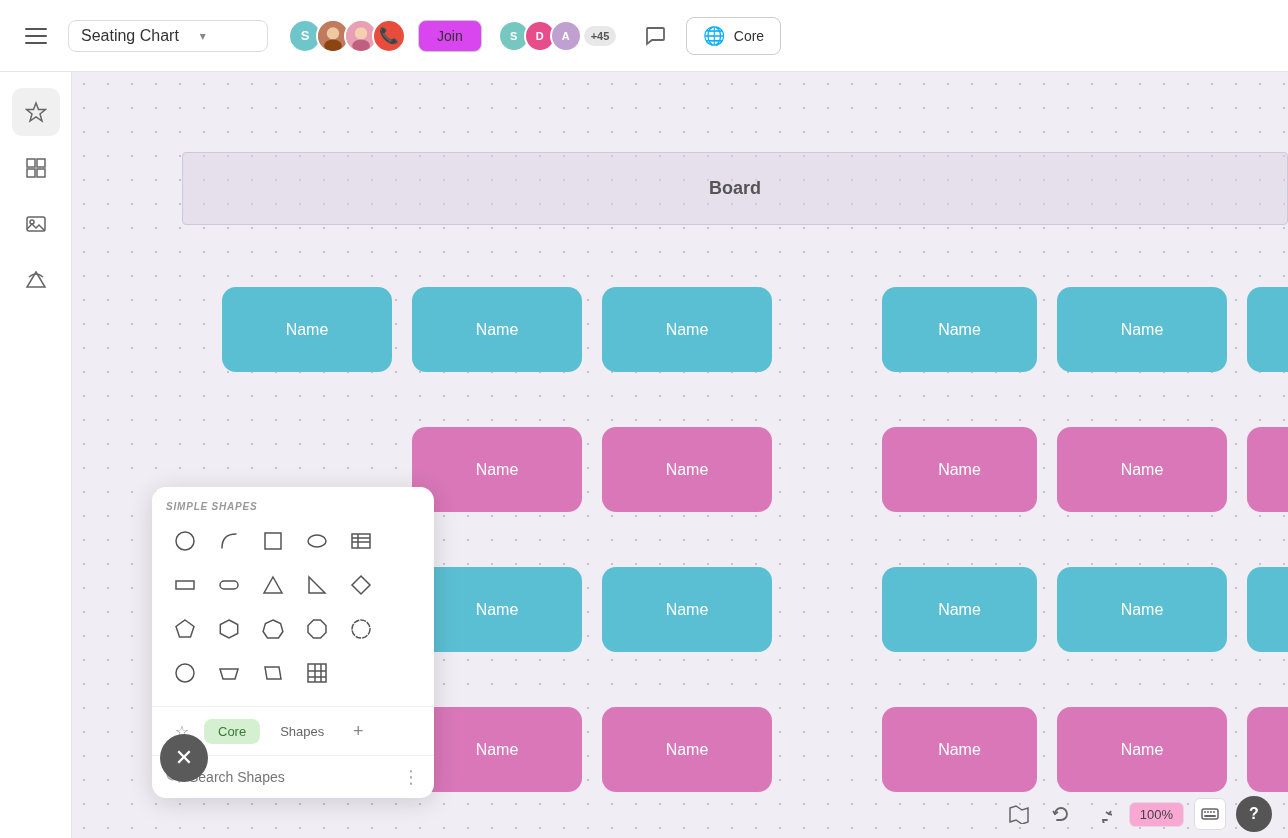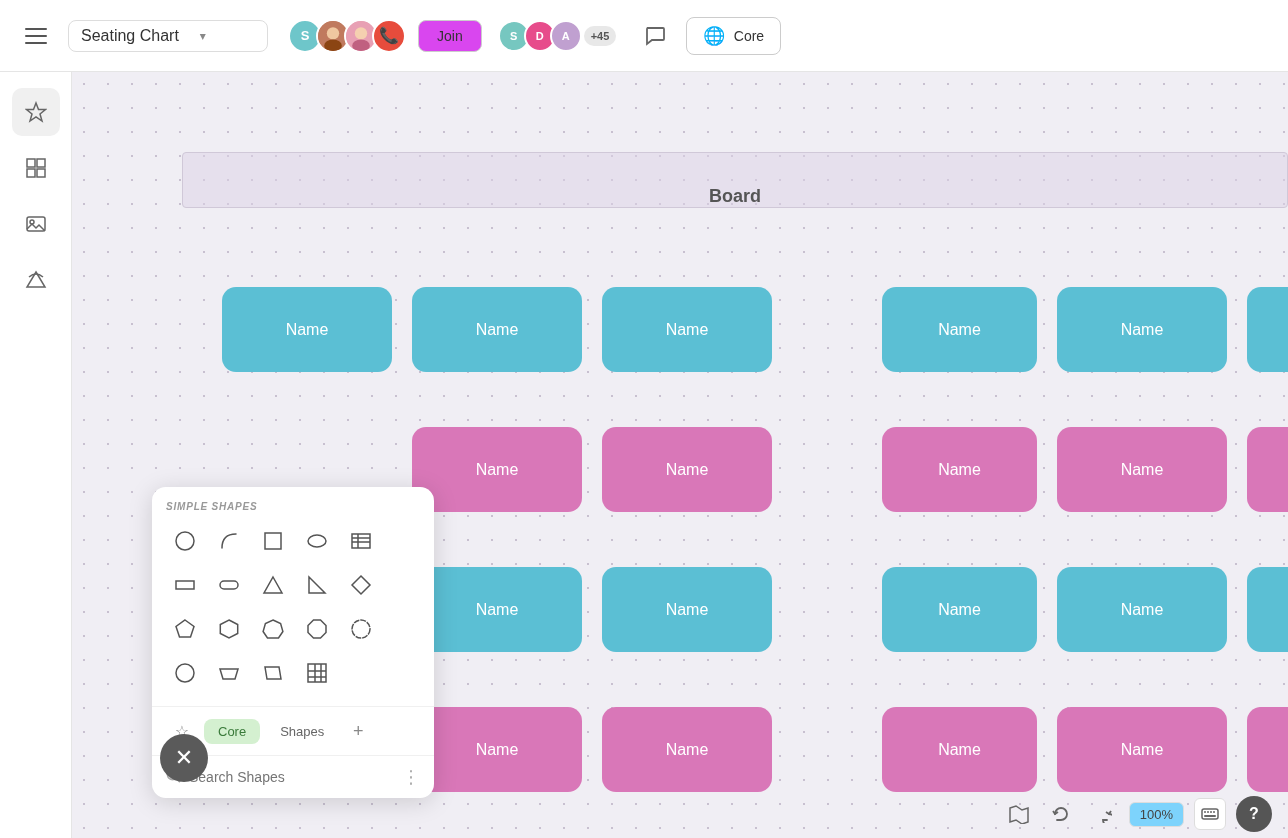--- a/index.html
+++ b/index.html
@@ -65,22 +65,22 @@
     .canvas-area {
       position: absolute; top: 72px; left: 72px; right: 0; bottom: 0;
       background: #f0eef4; overflow: hidden;
       background-image: radial-gradient(circle, #c8c0d0 1px, transparent 1px);
       background-size: 24px 24px;
     }
 
     
     .board-header {
       position: absolute; top: 80px; left: 110px; right: 0;
-      height: 56px; background: rgba(220, 210, 230, 0.5);
-      display: flex; align-items: flex-end; justify-content: center;
+      height: 73px; background: rgba(220, 210, 230, 0.5);
+      display: flex; align-items: center; justify-content: center;
       border: 1px solid #d0c8d8; border-radius: 4px;
     }
     .board-label { font-size: 18px; font-weight: 600; color: #555; }
 
     
     .seat-card {
       position: absolute;
       border-radius: 14px;
       display: flex; align-items: center; justify-content: center;
       font-size: 16px; font-weight: 500; color: #fff;
@@ -136,21 +136,21 @@
     }
     .search-more { color: #aaa; cursor: pointer; font-size: 18px; }
 
     
     .bottom-bar {
       position: fixed; bottom: 0; right: 0; left: 72px; height: 48px;
       display: flex; align-items: center; justify-content: flex-end;
       padding: 0 16px; gap: 10px; z-index: 80;
     }
     .zoom-btn { width: 32px; height: 32px; border: none; background: transparent; cursor: pointer; display: flex; align-items: center; justify-content: center; color: #666; font-size: 16px; border-radius: 6px; }
-    .zoom-label { font-size: 13px; color: #444; font-weight: 500; background: #7dd3fc; padding: 4px 10px; border-radius: 6px; border: 1px solid #ddd; }
+    .zoom-label { font-size: 13px; color: #444; font-weight: 500; background: #f9a8d4; padding: 4px 10px; border-radius: 6px; border: 1px solid #ddd; }
     .keyboard-btn { width: 32px; height: 32px; border: none; background: #fff; border: 1px solid #ddd; border-radius: 6px; cursor: pointer; display: flex; align-items: center; justify-content: center; font-size: 14px; color: #555; }
     .help-btn { width: 36px; height: 36px; border-radius: 50%; background: #555; color: #fff; font-weight: 700; font-size: 16px; border: none; cursor: pointer; display: flex; align-items: center; justify-content: center; }
 
     
     .close-fab {
       position: absolute; left: 88px; bottom: 56px;
       width: 48px; height: 48px; border-radius: 50%; background: #5a5a5a;
       color: #fff; font-size: 22px; border: none; cursor: pointer;
       display: flex; align-items: center; justify-content: center; z-index: 300;
     }

